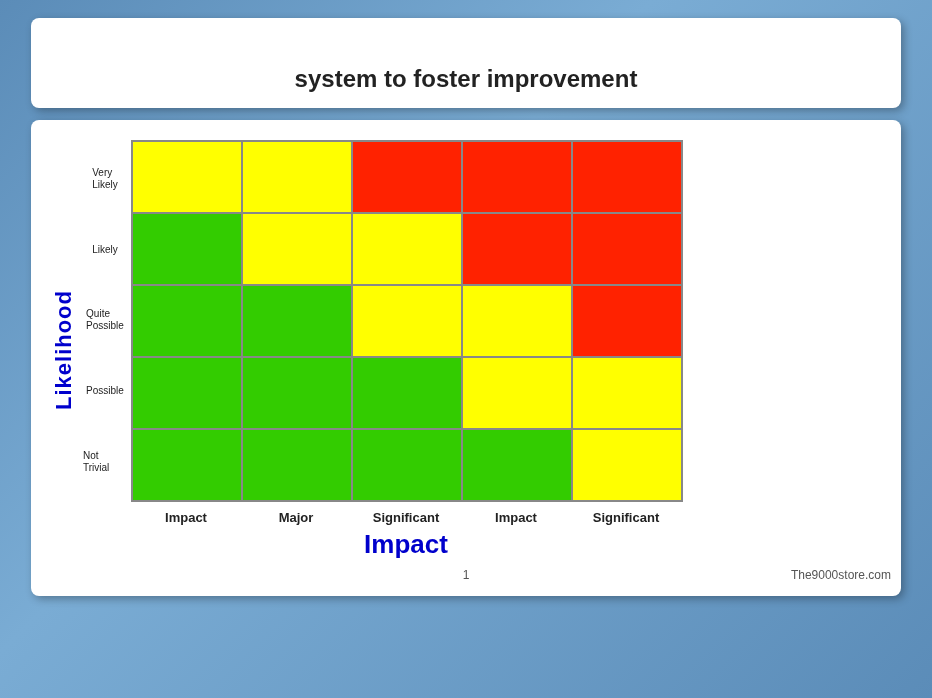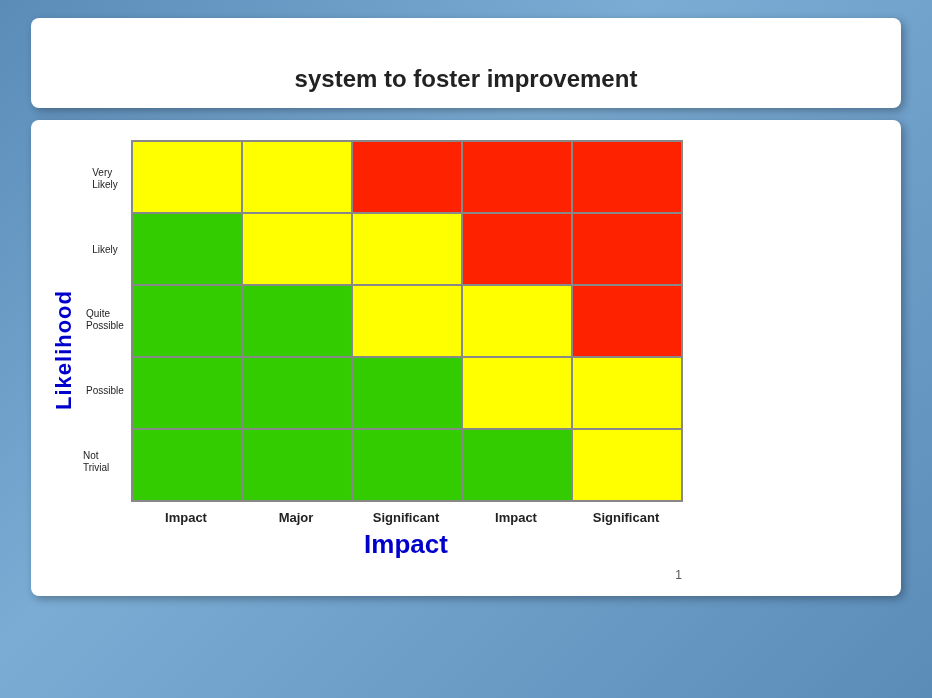--- a/index.html
+++ b/index.html
@@ -218,14 +218,15 @@
             <div class="col-label">Significant</div>
           </div>
         <div class="x-axis-label" style="width:550px; margin-top:4px;">Impact</div>
       </div>
     </div>
   </div>
 
   <div class="footer">
     <div style="flex:1"></div>
     <div class="page-number">1</div>
+    <div class="brand" style="flex:1; text-align:right;">The9000store.com</div>
   </div>
 </div>
 
 </body></html>

